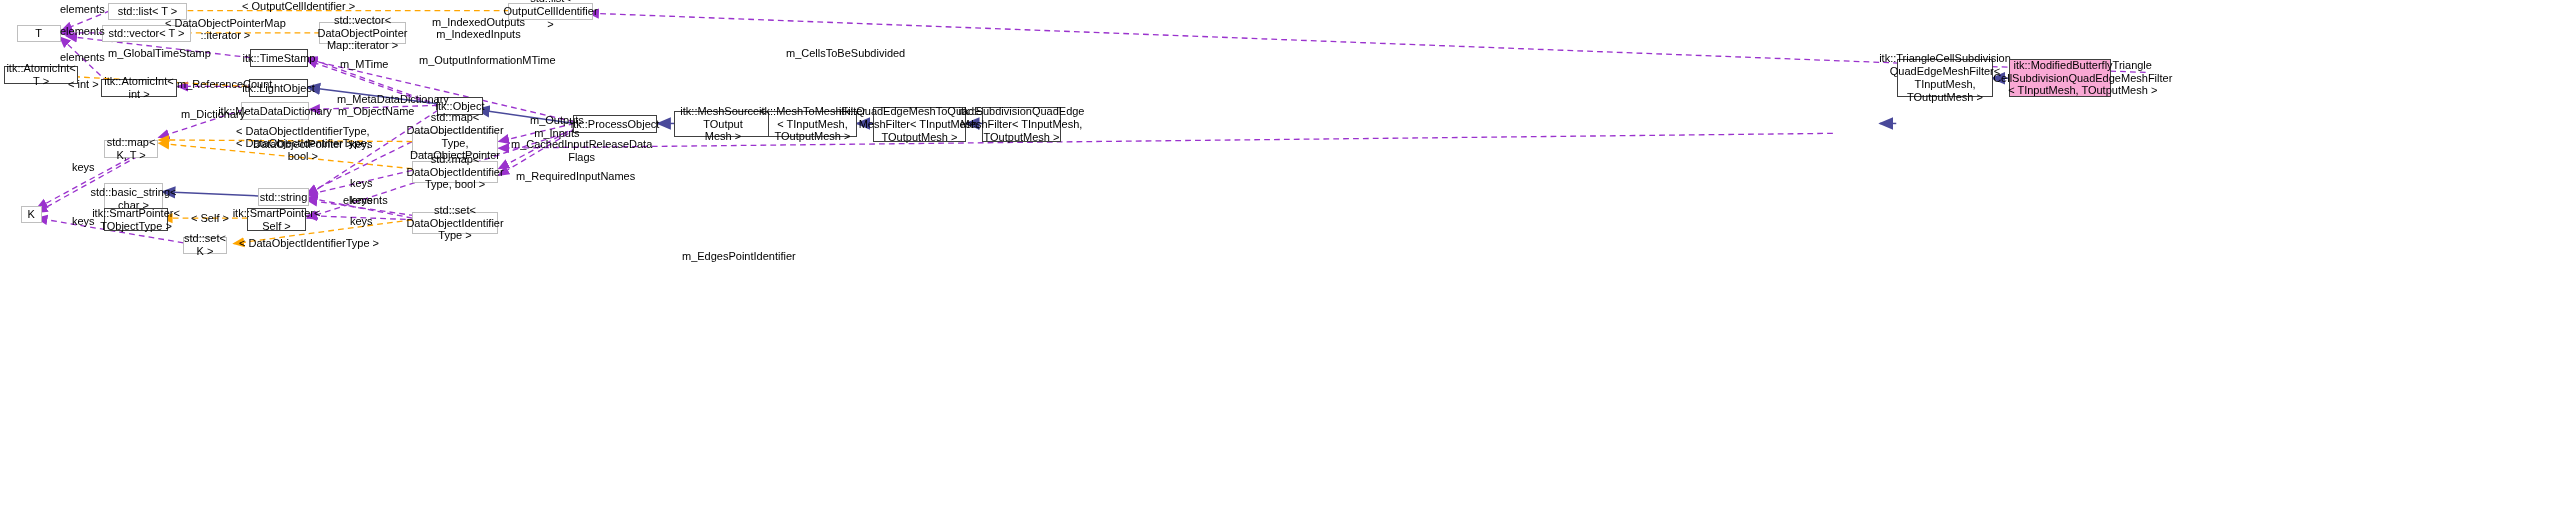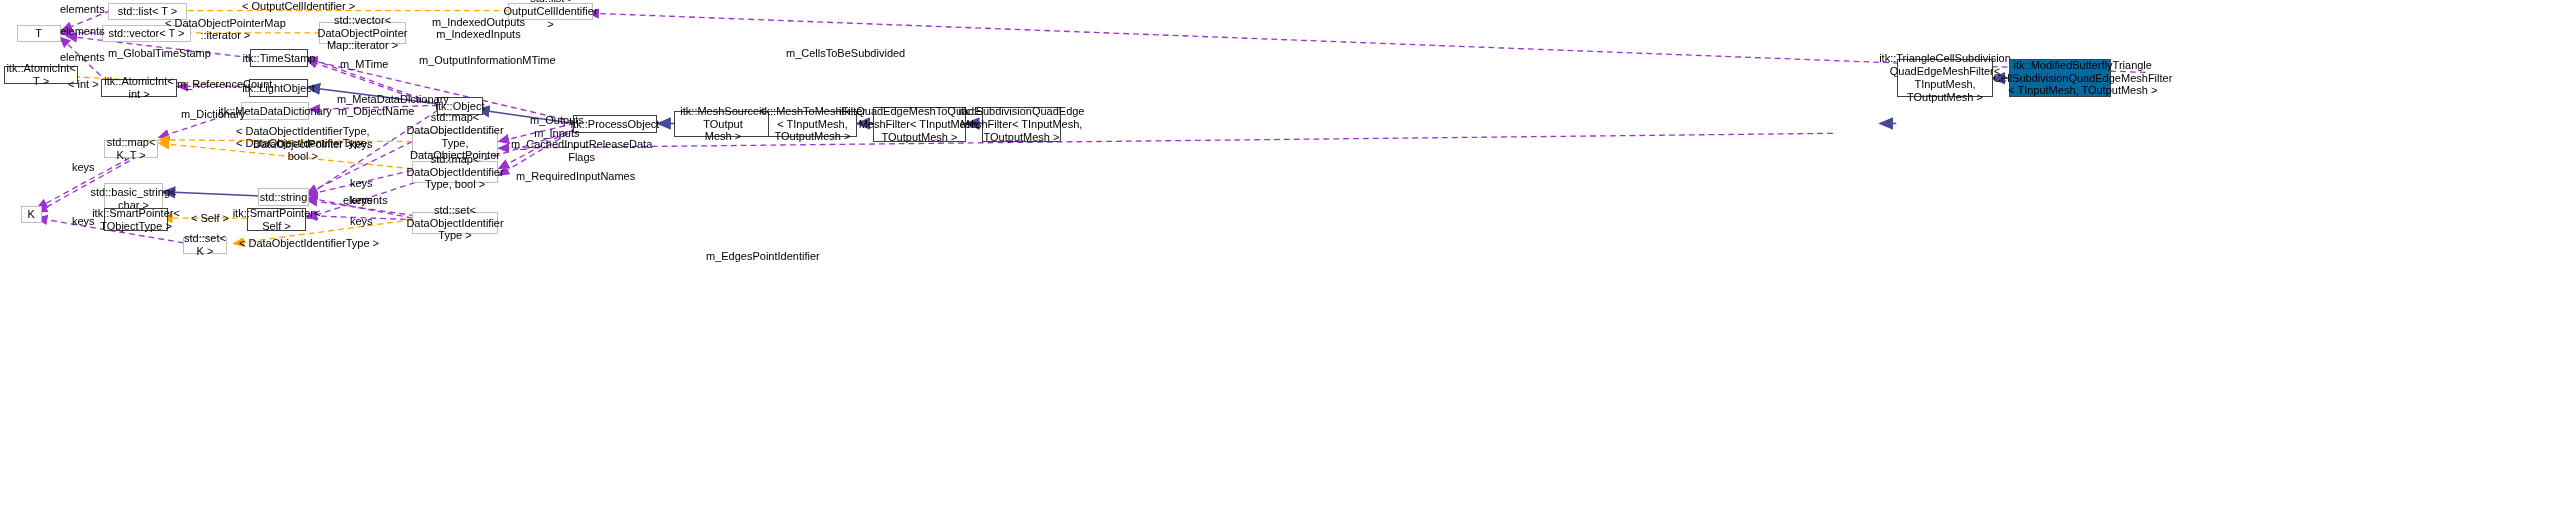--- a/index.html
+++ b/index.html
@@ -14,21 +14,21 @@
     display:flex;align-items:center;justify-content:center;
     text-align:center;
     color:#000000;
     font-size:11px;
     line-height:1.18;
     white-space:pre-line;
     padding:0.8px 2.5px;
     z-index:5;
   }
   .node.strong{border:1.3px solid #404040;}
-  .node.current{background:#0369a1;border:1.3px solid #404040;padding-left:48px;}
+  .node.current{background:#f9a8d4;border:1.3px solid #404040;padding-left:48px;}
 
   .elabel{
     position:absolute;
     color:#000000;
     font-size:11px;
     line-height:1.15;
     white-space:pre-line;
     text-align:center;
     z-index:7;
     background:transparent;
@@ -218,16 +218,16 @@
   <div class="elabel" style="left:350px;  top:177px;">keys</div>
   <div class="elabel" style="left:350px;  top:215px;">keys</div>
   <div class="elabel" style="left:72px;   top:215px;">keys</div>
   <div class="elabel" style="left:350px;  top:194px;">keys</div>
   <div class="elabel" style="left:343px;  top:194px;">elements</div>
   <div class="elabel" style="left:511px;  top:138px;">m_CachedInputReleaseData
 Flags</div>
   <div class="elabel" style="left:516px;  top:170px;">m_RequiredInputNames</div>
   <div class="elabel" style="left:191px;  top:212px;">&lt; Self &gt;</div>
   <div class="elabel" style="left:239px;  top:237px;">&lt; DataObjectIdentifierType &gt;</div>
-  <div class="elabel" style="left:690px;  top:250px;padding-left:16px;">m_EdgesPointIdentifier</div>
+  <div class="elabel" style="left:666px;  top:250px;padding-left:16px;">m_EdgesPointIdentifier</div>
 
 </div>
 
 
 </body></html>

